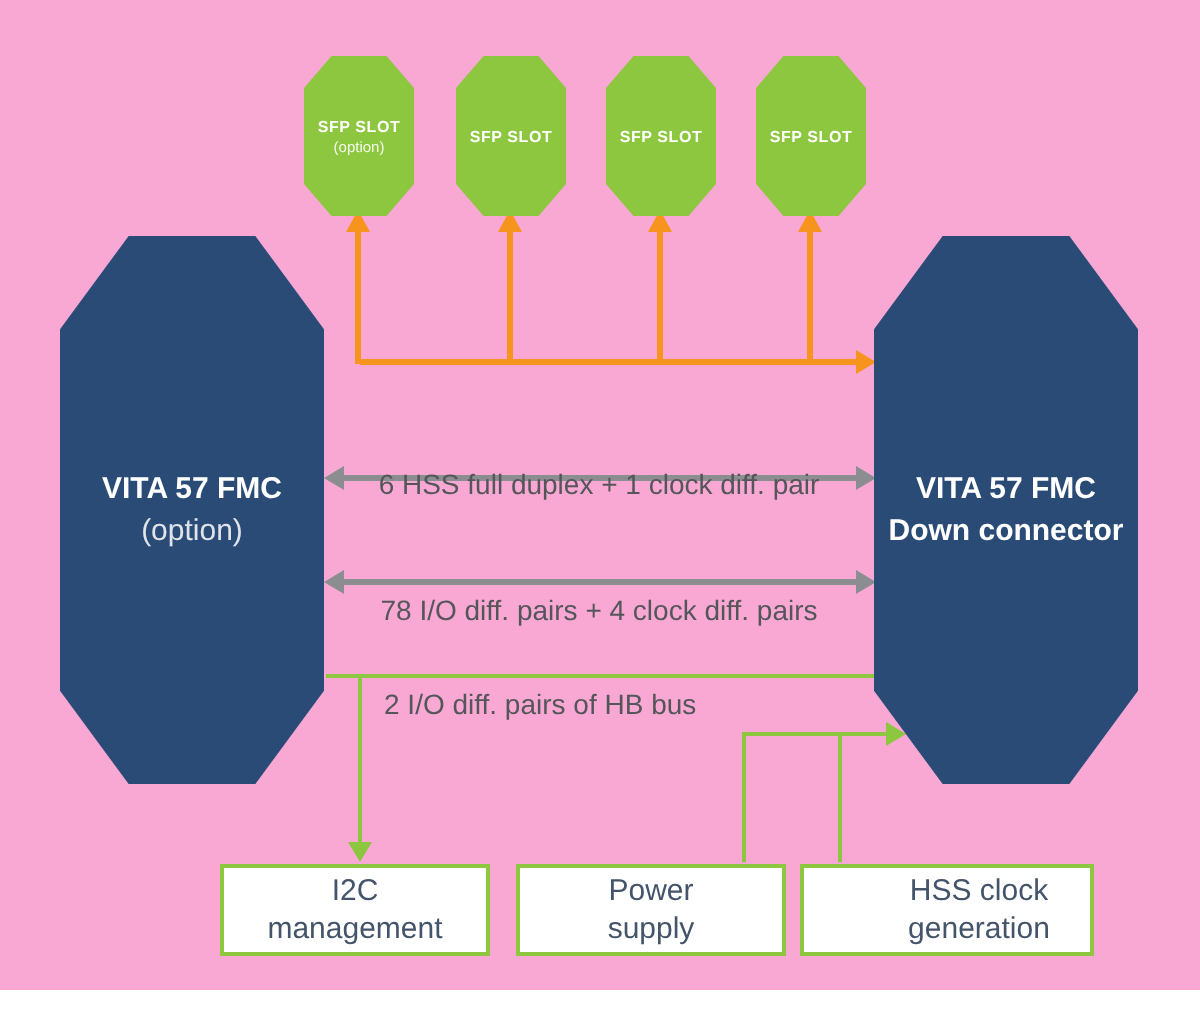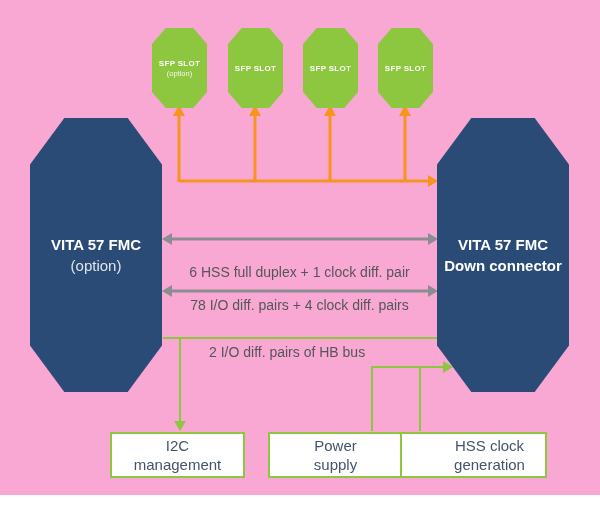--- a/index.html
+++ b/index.html
@@ -24,32 +24,32 @@
     display:flex; flex-direction:column; align-items:center; justify-content:center; text-align:center;
     clip-path:polygon(25% 0%, 75% 0%, 100% 20%, 100% 80%, 75% 100%, 25% 100%, 0% 80%, 0% 20%);
   }
   .sfp .l { font-size:8px; font-weight:bold; letter-spacing:.3px; line-height:11px; }
   .sfp .o { font-size:7.5px; font-weight:normal; line-height:10px; color:rgba(255,255,255,.9); }
   .sfp1 { left:152px; } .sfp2 { left:228px; } .sfp3 { left:303px; } .sfp4 { left:378px; }
 
   .buslabel { position:absolute; color:#55565a; font-size:14px; line-height:16px; }
   .lab-center { left:162px; width:275px; text-align:center; }
   .lab-hss  { top:187px; }
-  .lab-hss6 { top:264px; }
+  .lab-hss6 { top:234px; }
   .lab-io78 { top:297px; }
-  .lab-hb   { left:209px; top:344px; text-align:left; }
+  .lab-hb   { left:192px; top:344px; text-align:left; }
 
   .module {
     position:absolute; top:432px; height:46px; background:#ffffff;
     border:2px solid #8dc63f; color:#44546a;
     display:flex; flex-direction:column; align-items:center; justify-content:center;
     text-align:center; font-size:15px; line-height:19px;
   }
   .mod-i2c   { left:110px; width:135px; }
-  .mod-power { left:268px; width:135px; }
+  .mod-power { left:258px; width:135px; }
   .mod-hss   { left:400px; width:147px;padding-left:32px; }
 </style>
 </head>
 <body>
 
 <div class="canvas">
 
   <svg class="wires" width="600" height="509" viewBox="0 0 600 509">
 
     <g stroke="#f7941d" stroke-width="3" fill="none">

